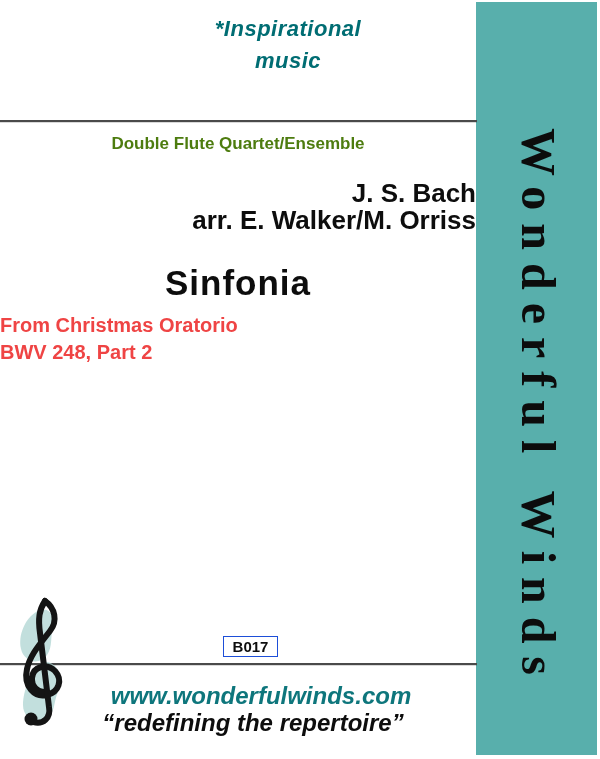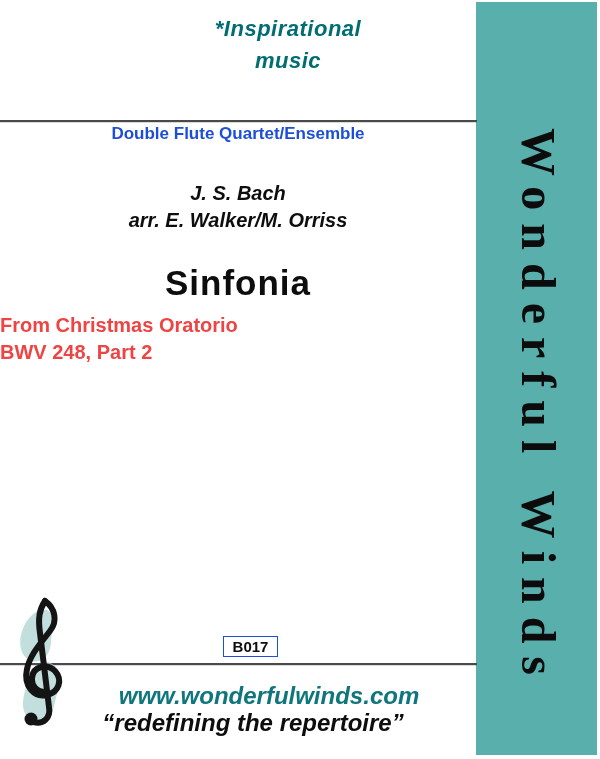--- a/index.html
+++ b/index.html
@@ -25,28 +25,28 @@
   .rule{
     position:absolute;left:0;width:477px;height:2px;
     background:#4a4a4a;
     box-shadow:0 1px 0 rgba(0,0,0,0.15);
     z-index:2;
   }
   .rule-top{top:120px;}
   .rule-bottom{top:663px;}
   
   .ensemble{
-    position:absolute;left:0;top:124px;width:476px;
-    text-align:center;color:#1d4ed8;
+    position:absolute;left:0;top:134px;width:476px;
+    text-align:center;color:#4d7c0f;
     font-weight:bold;font-size:17px;line-height:20px;
   }
   .credits{
     position:absolute;left:0;top:180px;width:476px;
-    text-align:center;color:#0d0d0d;
-    font-weight:bold;font-size:20px;line-height:27px;font-style:italic;
+    text-align:right;color:#0d0d0d;
+    font-weight:bold;font-size:26px;line-height:27px;
   }
   .title{
     position:absolute;left:0;top:263px;width:476px;
     text-align:center;color:#0d0d0d;
     font-weight:bold;font-size:35px;line-height:40px;
     letter-spacing:1px;
   }
   .subtitle{
     position:absolute;left:0;top:312px;width:476px;
     color:#ef4444;
@@ -58,21 +58,21 @@
     width:53px;height:19px;
     border:1px solid #1d4ed8;
     background:#ffffff;
     text-align:center;
     font-weight:bold;font-size:15px;line-height:19px;
     color:#0d0d0d;
     z-index:3;
   }
   
   .website{
-    position:absolute;left:44px;top:682px;width:450px;
+    position:absolute;left:36px;top:682px;width:450px;
     text-align:center;
     color:#0e767c;
     font-weight:bold;font-style:italic;
     font-size:24px;line-height:28px;
   }
   .slogan{
     position:absolute;left:28px;top:709px;width:450px;
     text-align:center;
     color:#0d0d0d;
     font-weight:bold;font-style:italic;

